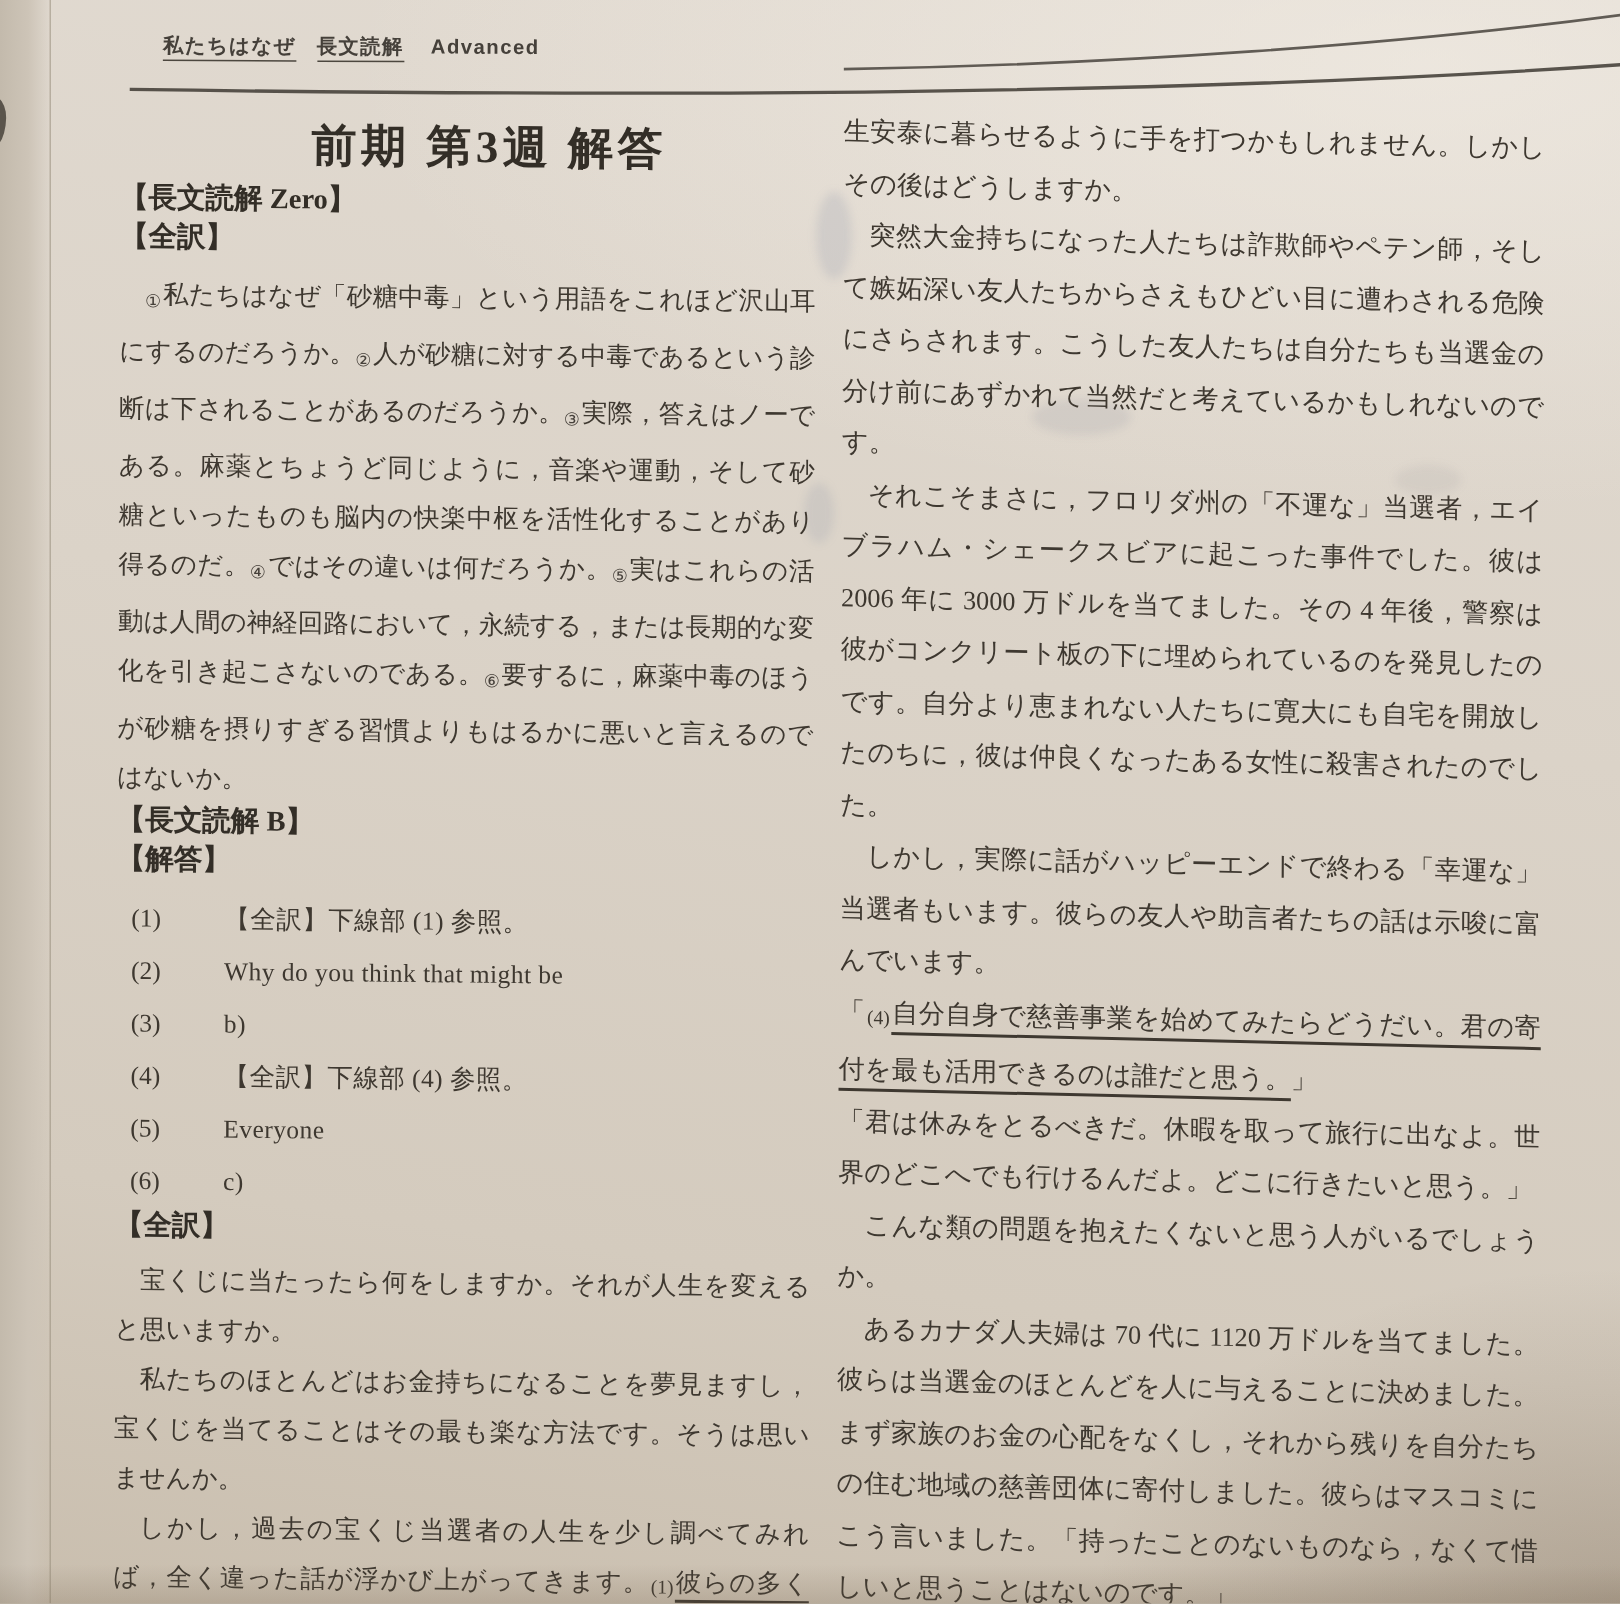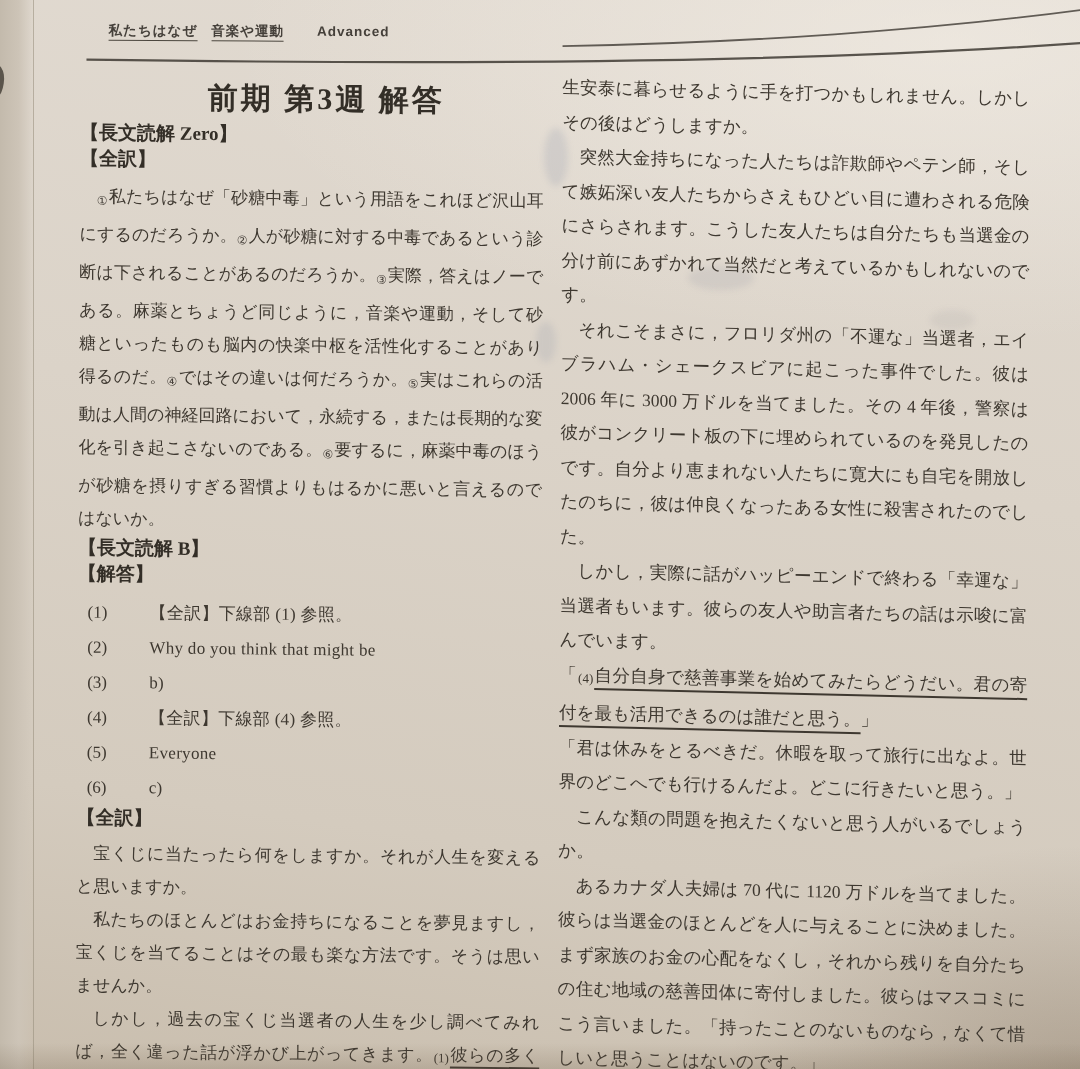--- a/index.html
+++ b/index.html
@@ -28,21 +28,21 @@
   .smudge{position:absolute;border-radius:50%;filter:blur(3px);}
   .smudge.s1{left:544px;top:128px;width:24px;height:58px;background:rgba(96,112,150,.14);}
   .smudge.s2{left:688px;top:266px;width:66px;height:24px;background:rgba(90,95,130,.10);}
   .smudge.s3{left:930px;top:310px;width:44px;height:20px;background:rgba(100,100,120,.08);}
   .smudge.s4{left:536px;top:322px;width:20px;height:40px;background:rgba(96,118,150,.12);}
 
   .paper-inner{position:absolute;left:0;top:0;width:100%;height:100%;transform:rotate(.3deg);}
 
   .header-row{position:absolute;left:106px;top:24px;font-size:13.5px;font-weight:bold;color:#45403a;letter-spacing:1px;}
   .header-row .seg{border-bottom:1.5px solid #4c473f;padding-bottom:2px;margin-right:14px;}
-  .header-row .lvl{font-family:"Liberation Sans","DejaVu Sans",sans-serif;font-weight:bold;margin-left:19px;}
+  .header-row .lvl{font-family:"Liberation Sans","DejaVu Sans",sans-serif;font-weight:bold;margin-left:4px;}
   .rules{position:absolute;left:0;top:0;}
 
   .col{position:absolute;top:70px;line-height:33px;font-size:17px;text-align:justify;}
   .col-left{left:78px;width:464px;transform:skewY(.3deg);transform-origin:0 0;}
   .col-right{left:560px;width:468px;line-height:34.5px;font-size:17.5px;transform:skewY(1.05deg);transform-origin:0 0;}
 
   .page-title{font-size:30px;font-weight:bold;letter-spacing:3px;text-align:center;color:#332e27;margin:6px 0 0 28px;line-height:46px;}
   h3.sec{font-size:19px;font-weight:bold;color:#332e27;margin:0;line-height:26px;}
   .mt20{margin-top:20px}.mt16{margin-top:16px}.mt8{margin-top:8px}.mt6{margin-top:6px}
   p{margin:0;}
@@ -64,21 +64,21 @@
   <div class="paper-edge"></div>
   <span class="edge-mark">)</span>
   <div class="smudge s1"></div>
   <div class="smudge s2"></div>
   <div class="smudge s3"></div>
   <div class="smudge s4"></div>
 
   <div class="paper-inner">
 
     <div class="header-row">
-      <span class="seg">私たちはなぜ</span><span class="seg">音楽や運動</span><span class="lvl">Advanced</span>
+      <span class="seg">私たちはなぜ</span><span class="seg">長文読解</span><span class="lvl">Advanced</span>
     </div>
     <svg class="rules" width="1080" height="80">
       <path d="M84 62 C 420 65, 780 63, 1082 40" stroke="#3e3933" stroke-width="2.2" fill="none" opacity="0.85"></path>
       <path d="M560 46 C 740 42, 930 28, 1086 6" stroke="#3e3933" stroke-width="1.8" fill="none" opacity="0.8"></path>
     </svg>
 
     <div class="col col-left">
       <div class="page-title">前期 第3週 解答</div>
 
       <h3 class="sec mt20">【長文読解 Zero】</h3>

